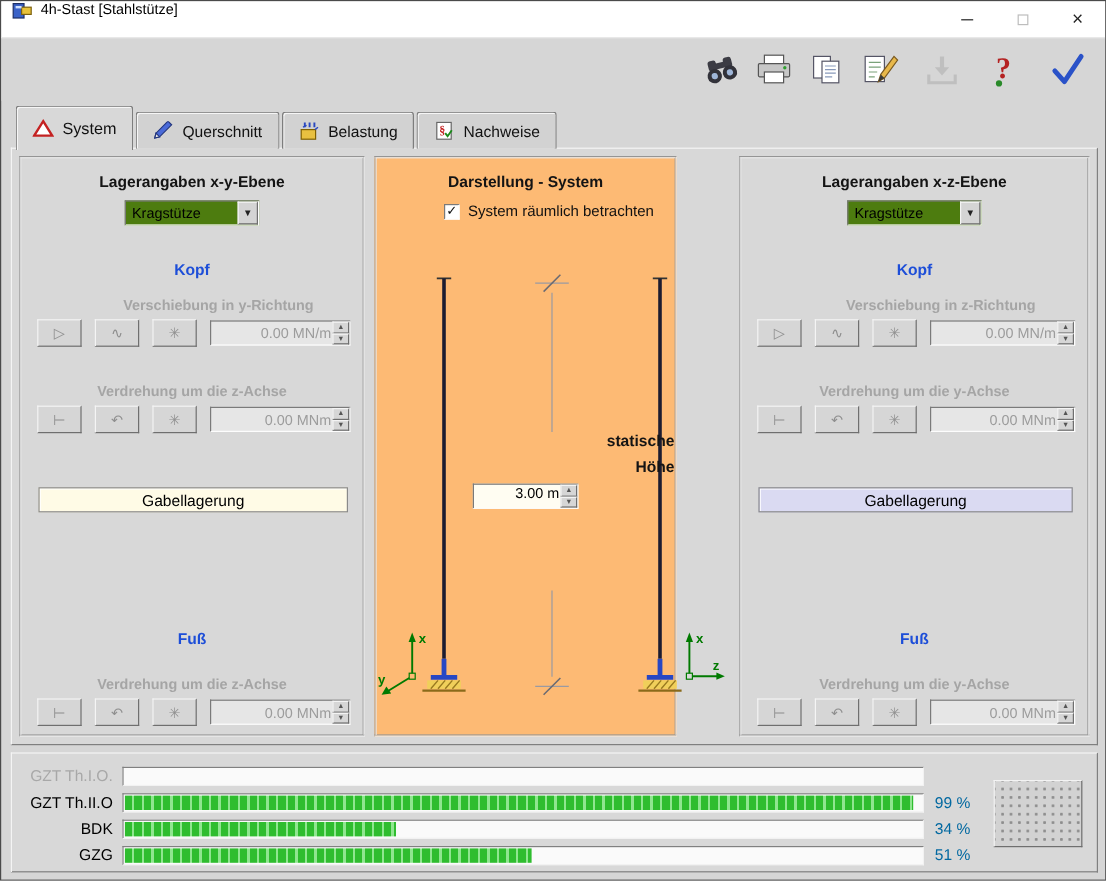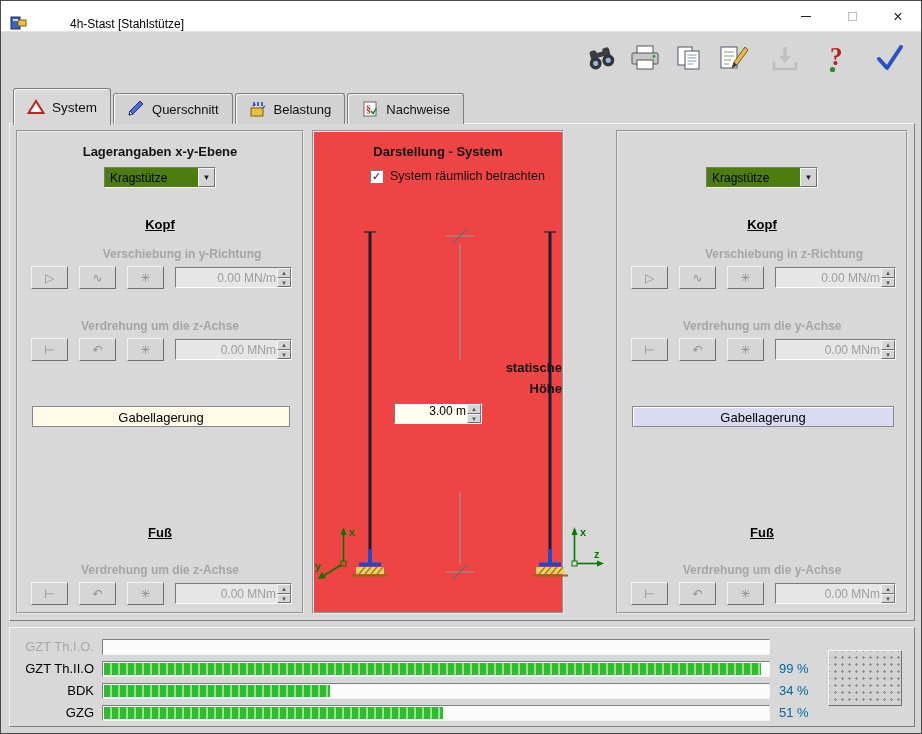--- a/index.html
+++ b/index.html
@@ -7,23 +7,22 @@
   body { font-family:"Liberation Sans", sans-serif; }
 
   .window {
     position:relative; width:922px; height:734px;
     background:#d6d6d6; border:1px solid #4a4a4a; overflow:hidden;
   }
 
   
   .titlebar {
     position:absolute; top:0; left:0; right:0; height:31px;
-    background:#ffffff; display:flex; align-items:flex-end;
+    background:#ffffff; display:flex; align-items:flex-start;
     border-bottom:1px solid #e3e3e3;
-    gap:36px;
   }
   .app-icon { margin:0 7px 0 9px; display:flex; }
   .title-text { font-size:12px; color:#000; }
   .win-controls { position:absolute; right:0; top:0; height:31px; display:flex; }
   .win-btn {
     width:46px; height:31px; display:flex; align-items:center; justify-content:center;
     font-size:14px; color:#222; cursor:default;
   }
   .glyph-min { display:block; width:10px; height:0; border-top:1px solid #222; }
   .glyph-max { display:block; width:9px; height:9px; border:1px solid #bdbdbd; }
@@ -57,27 +56,27 @@
 
   
   .main {
     position:absolute; top:122px; left:8px; width:906px; height:498px;
     background:#d8d8d8;
     border:1px solid; border-color:#f4f4f4 #7f7f7f #7f7f7f #f4f4f4;
     z-index:4;
   }
   .panel { position:absolute; top:6px; height:484px; border:2px groove #e9e9e9; }
   .left-panel  { left:6px;  width:288px; }
-  .center-panel{ left:302px; width:252px; background:#ef4444; }
+  .center-panel{ left:302px; width:252px; background:#fdba74; }
   .right-panel { left:606px; width:292px; }
 
   .panel-title { position:absolute; top:12px; left:0; width:100%; text-align:center;
                  font-weight:bold; font-size:13px; color:#141414; }
   .sec-title   { position:absolute; left:0; width:100%; text-align:center;
-                 font-weight:bold; font-size:13px; color:#000000;text-decoration:underline; }
+                 font-weight:bold; font-size:13px; color:#1d4ed8; }
   .grp-label   { position:absolute; left:0; width:100%; text-align:center;
                  font-weight:bold; font-size:12px; color:#a5a5a5; }
 
   
   .combo {
     position:absolute; top:35px; left:50%; transform:translateX(-50%);
     width:112px; height:21px; display:flex;
     border:1px solid; border-color:#7a7a7a #fdfdfd #fdfdfd #7a7a7a; background:#4d7c0f;
   }
   .combo-text { flex:1; font-size:12px; color:#000; padding:3px 0 0 5px; }
@@ -421,20 +420,21 @@
       <div class="h-input">
         <span class="val-text dark">3.00 m</span>
         <span class="spinner">
           <span class="spin">▴</span>
           <span class="spin">▾</span>
         </span>
       </div>
     </div>
 
     <div class="panel right-panel">
+      <div class="panel-title">Lagerangaben x-z-Ebene</div>
 
       <div class="combo">
         <span class="combo-text">Kragstütze</span>
         <span class="combo-btn">▼</span>
       </div>
 
       <div class="sec-title pos-kopf">Kopf</div>
 
       <div class="grp-label pos-g1l">Verschiebung in z-Richtung</div>
       <div class="ctl-row pos-row1">

